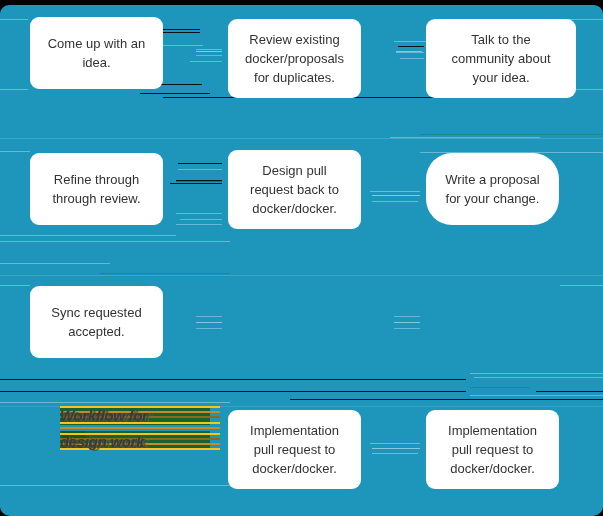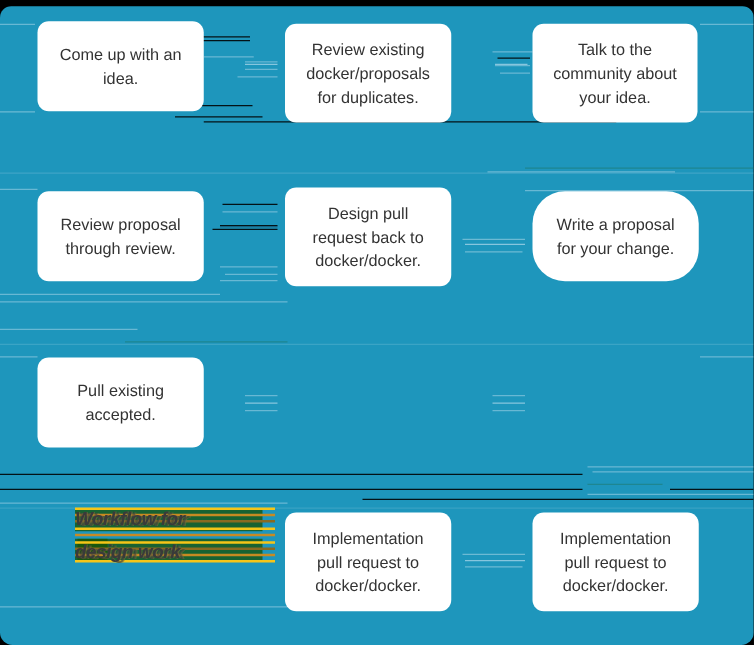--- a/index.html
+++ b/index.html
@@ -190,35 +190,35 @@
     <div class="stub" style="left:394px; top:317px; width:26px;"></div>
     <div class="stub" style="left:372px; top:443px; width:48px;"></div>
 
     <div class="node" style="left:30px; top:12px; width:133px; height:72px;">Come up with an
 idea.</div>
 
     <div class="node" style="left:228px; top:14px; width:133px; height:79px;">Review existing
 docker/proposals
 for duplicates.</div>
 
-    <div class="node" style="left:426px; top:14px; width:132px; height:79px;">Talk to the
+    <div class="node" style="left:426px; top:14px; width:150px; height:79px;">Talk to the
 community about
 your idea.</div>
 
-    <div class="node" style="left:30px; top:148px; width:133px; height:72px;">Review proposal
+    <div class="node" style="left:30px; top:148px; width:133px; height:72px;">Refine through
 through review.</div>
 
     <div class="node" style="left:228px; top:145px; width:133px; height:79px;">Design pull
 request back to
 docker/docker.</div>
 
     <div class="node" style="left:426px; top:148px; width:133px; height:72px;border-radius:26px;">Write a proposal
 for your change.</div>
 
-    <div class="node" style="left:30px; top:281px; width:133px; height:72px;">Pull existing
+    <div class="node" style="left:30px; top:281px; width:133px; height:72px;">Sync requested
 accepted.</div>
 
 
 
     <div class="node" style="left:228px; top:405px; width:133px; height:79px;">Implementation
 pull request to
 docker/docker.</div>
 
     <div class="node" style="left:426px; top:405px; width:133px; height:79px;">Implementation
 pull request to

